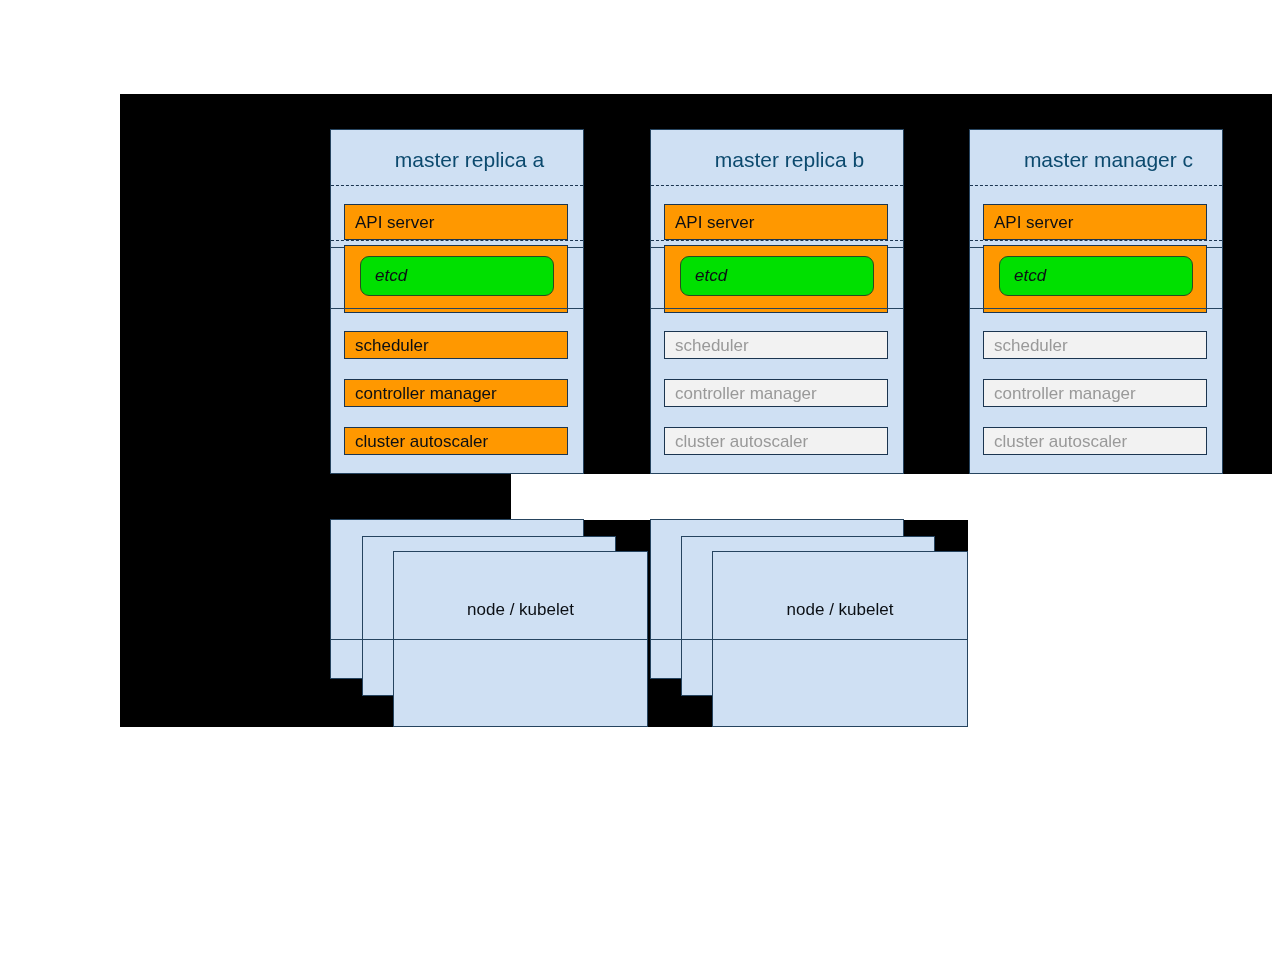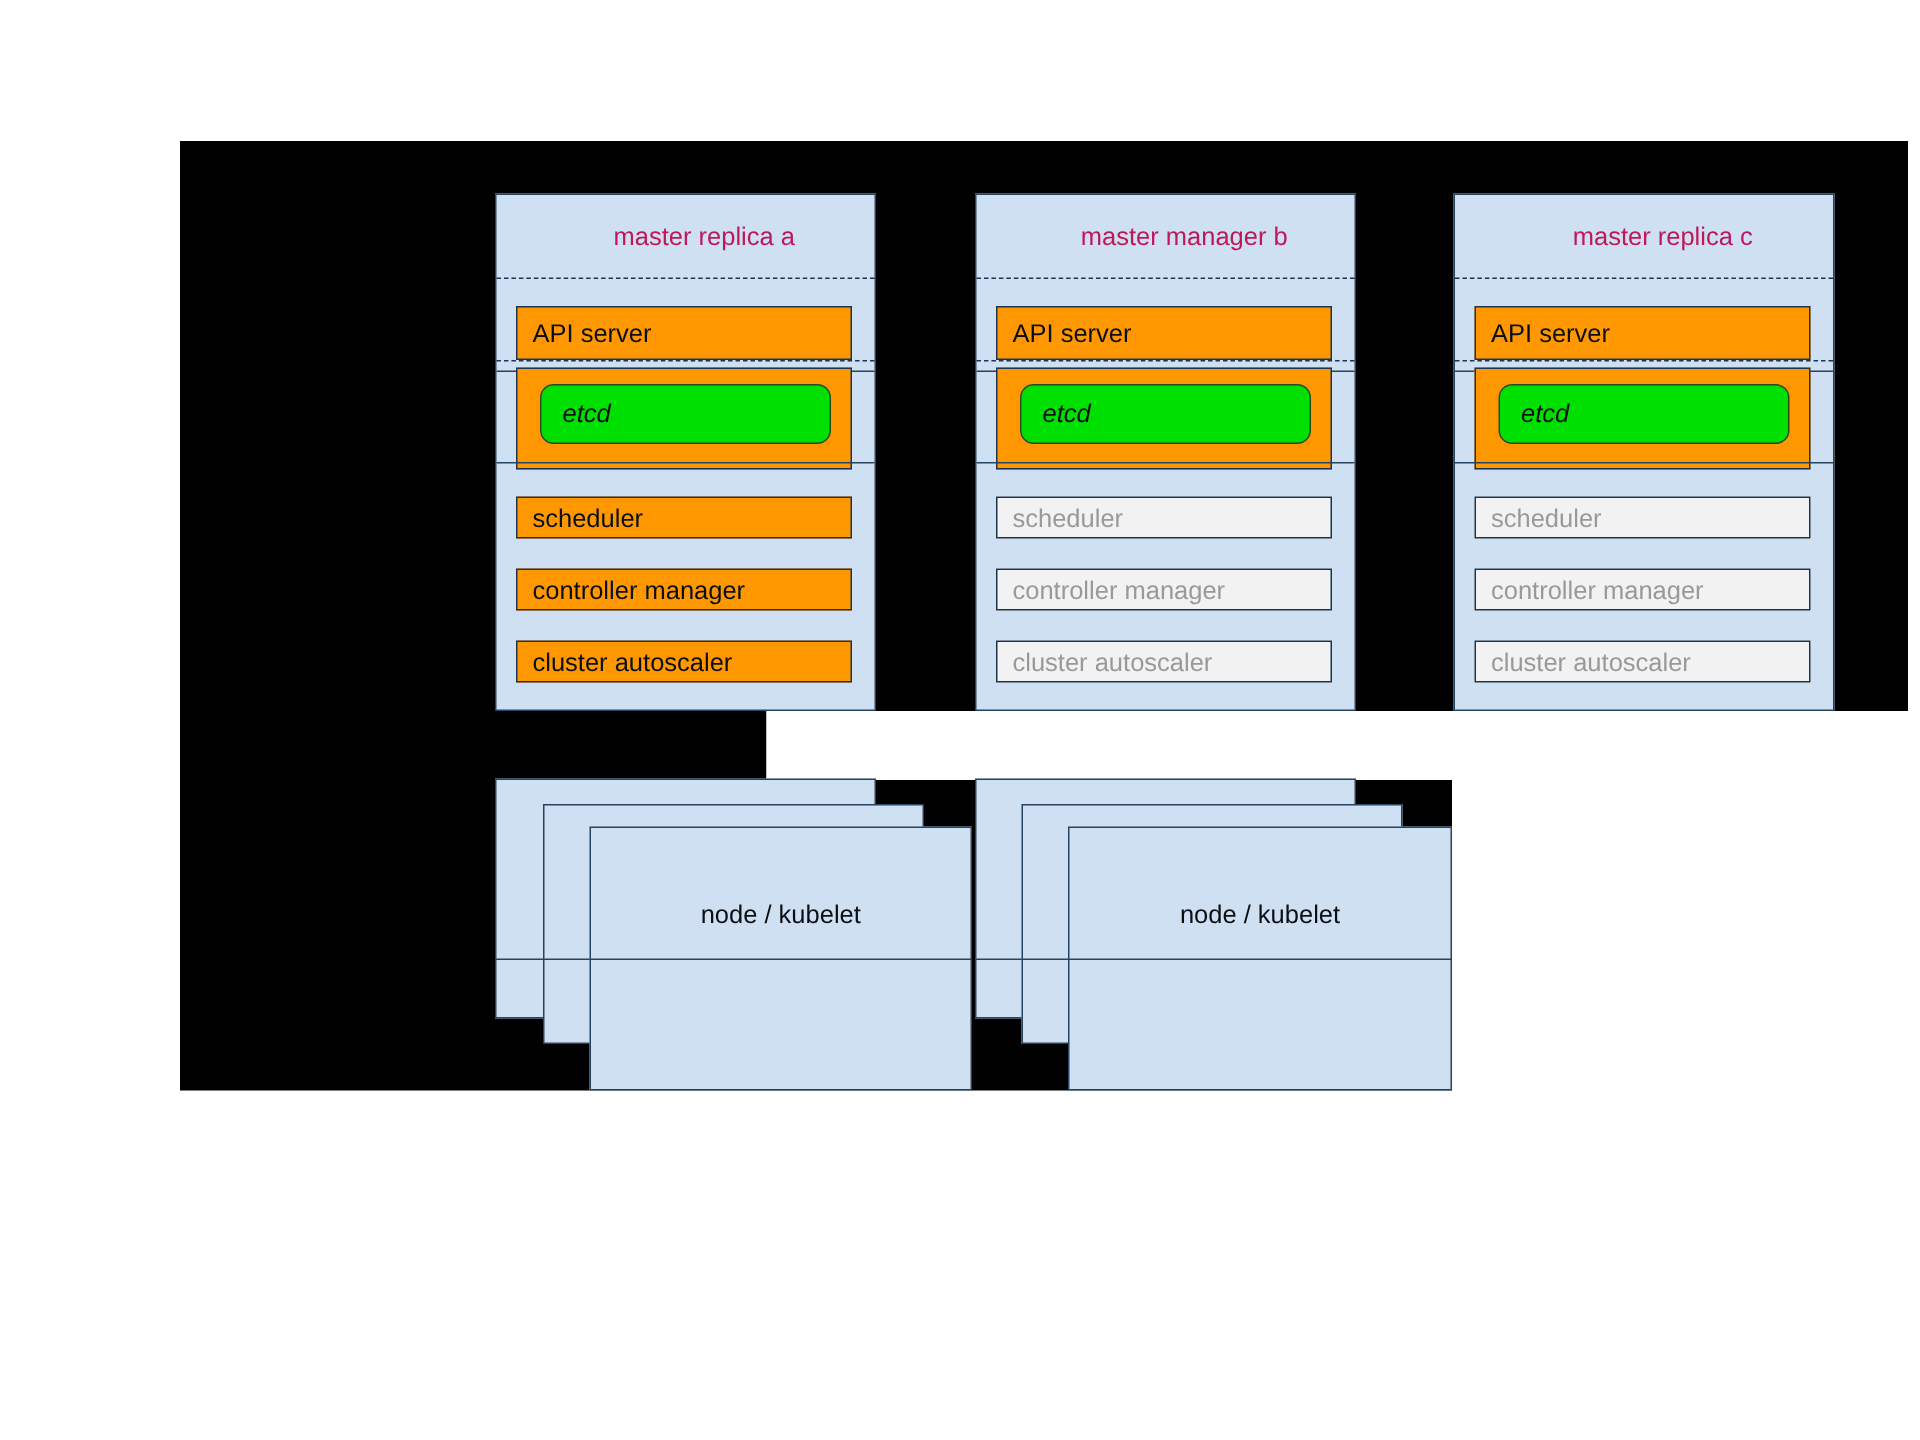--- a/index.html
+++ b/index.html
@@ -39,22 +39,22 @@
     background: #cfe0f3;
     border: 1px solid #26445f;
   }
 
   .replica-title {
     position: absolute;
     left: 0;
     right: 0;
     top: 18px;
     text-align: center;
-    font-size: 17px;
-    color: #be185d;
+    font-size: 21px;
+    color: #0c4a6e;
     margin-left: 25px;
   }
 
   .dashline {
     position: absolute;
     left: 0;
     right: 0;
     height: 0;
     border-top: 1px dashed #1b3550;
   }
@@ -161,21 +161,21 @@
     <span>scheduler</span>
   </div>
   <div class="comp active" style="left:344px; top:379px; width:224px; height:28px;">
     <span>controller manager</span>
   </div>
   <div class="comp active" style="left:344px; top:427px; width:224px; height:28px;">
     <span>cluster autoscaler</span>
   </div>
 
   <div class="box replica" style="left:650px; top:129px; width:254px; height:345px;">
-    <div class="replica-title">master manager b</div>
+    <div class="replica-title">master replica b</div>
     <div class="dashline" style="top:55px;"></div>
   </div>
   <div class="comp active" style="left:664px; top:204px; width:224px; height:36px;">
     <span>API server</span>
   </div>
   <div class="dashline" style="left:651px; width:252px; top:240px;"></div>
   <div class="solidline" style="left:651px; width:252px; top:247px;"></div>
   <div class="etcd-host" style="left:664px; top:245px; width:224px; height:68px;"></div>
   <div class="etcd" style="left:680px; top:256px; width:194px; height:40px;">
     <span>etcd</span>
@@ -185,21 +185,21 @@
     <span>scheduler</span>
   </div>
   <div class="comp inactive" style="left:664px; top:379px; width:224px; height:28px;">
     <span>controller manager</span>
   </div>
   <div class="comp inactive" style="left:664px; top:427px; width:224px; height:28px;">
     <span>cluster autoscaler</span>
   </div>
 
   <div class="box replica" style="left:969px; top:129px; width:254px; height:345px;">
-    <div class="replica-title">master replica c</div>
+    <div class="replica-title">master manager c</div>
     <div class="dashline" style="top:55px;"></div>
   </div>
   <div class="comp active" style="left:983px; top:204px; width:224px; height:36px;">
     <span>API server</span>
   </div>
   <div class="dashline" style="left:970px; width:252px; top:240px;"></div>
   <div class="solidline" style="left:970px; width:252px; top:247px;"></div>
   <div class="etcd-host" style="left:983px; top:245px; width:224px; height:68px;"></div>
   <div class="etcd" style="left:999px; top:256px; width:194px; height:40px;">
     <span>etcd</span>

